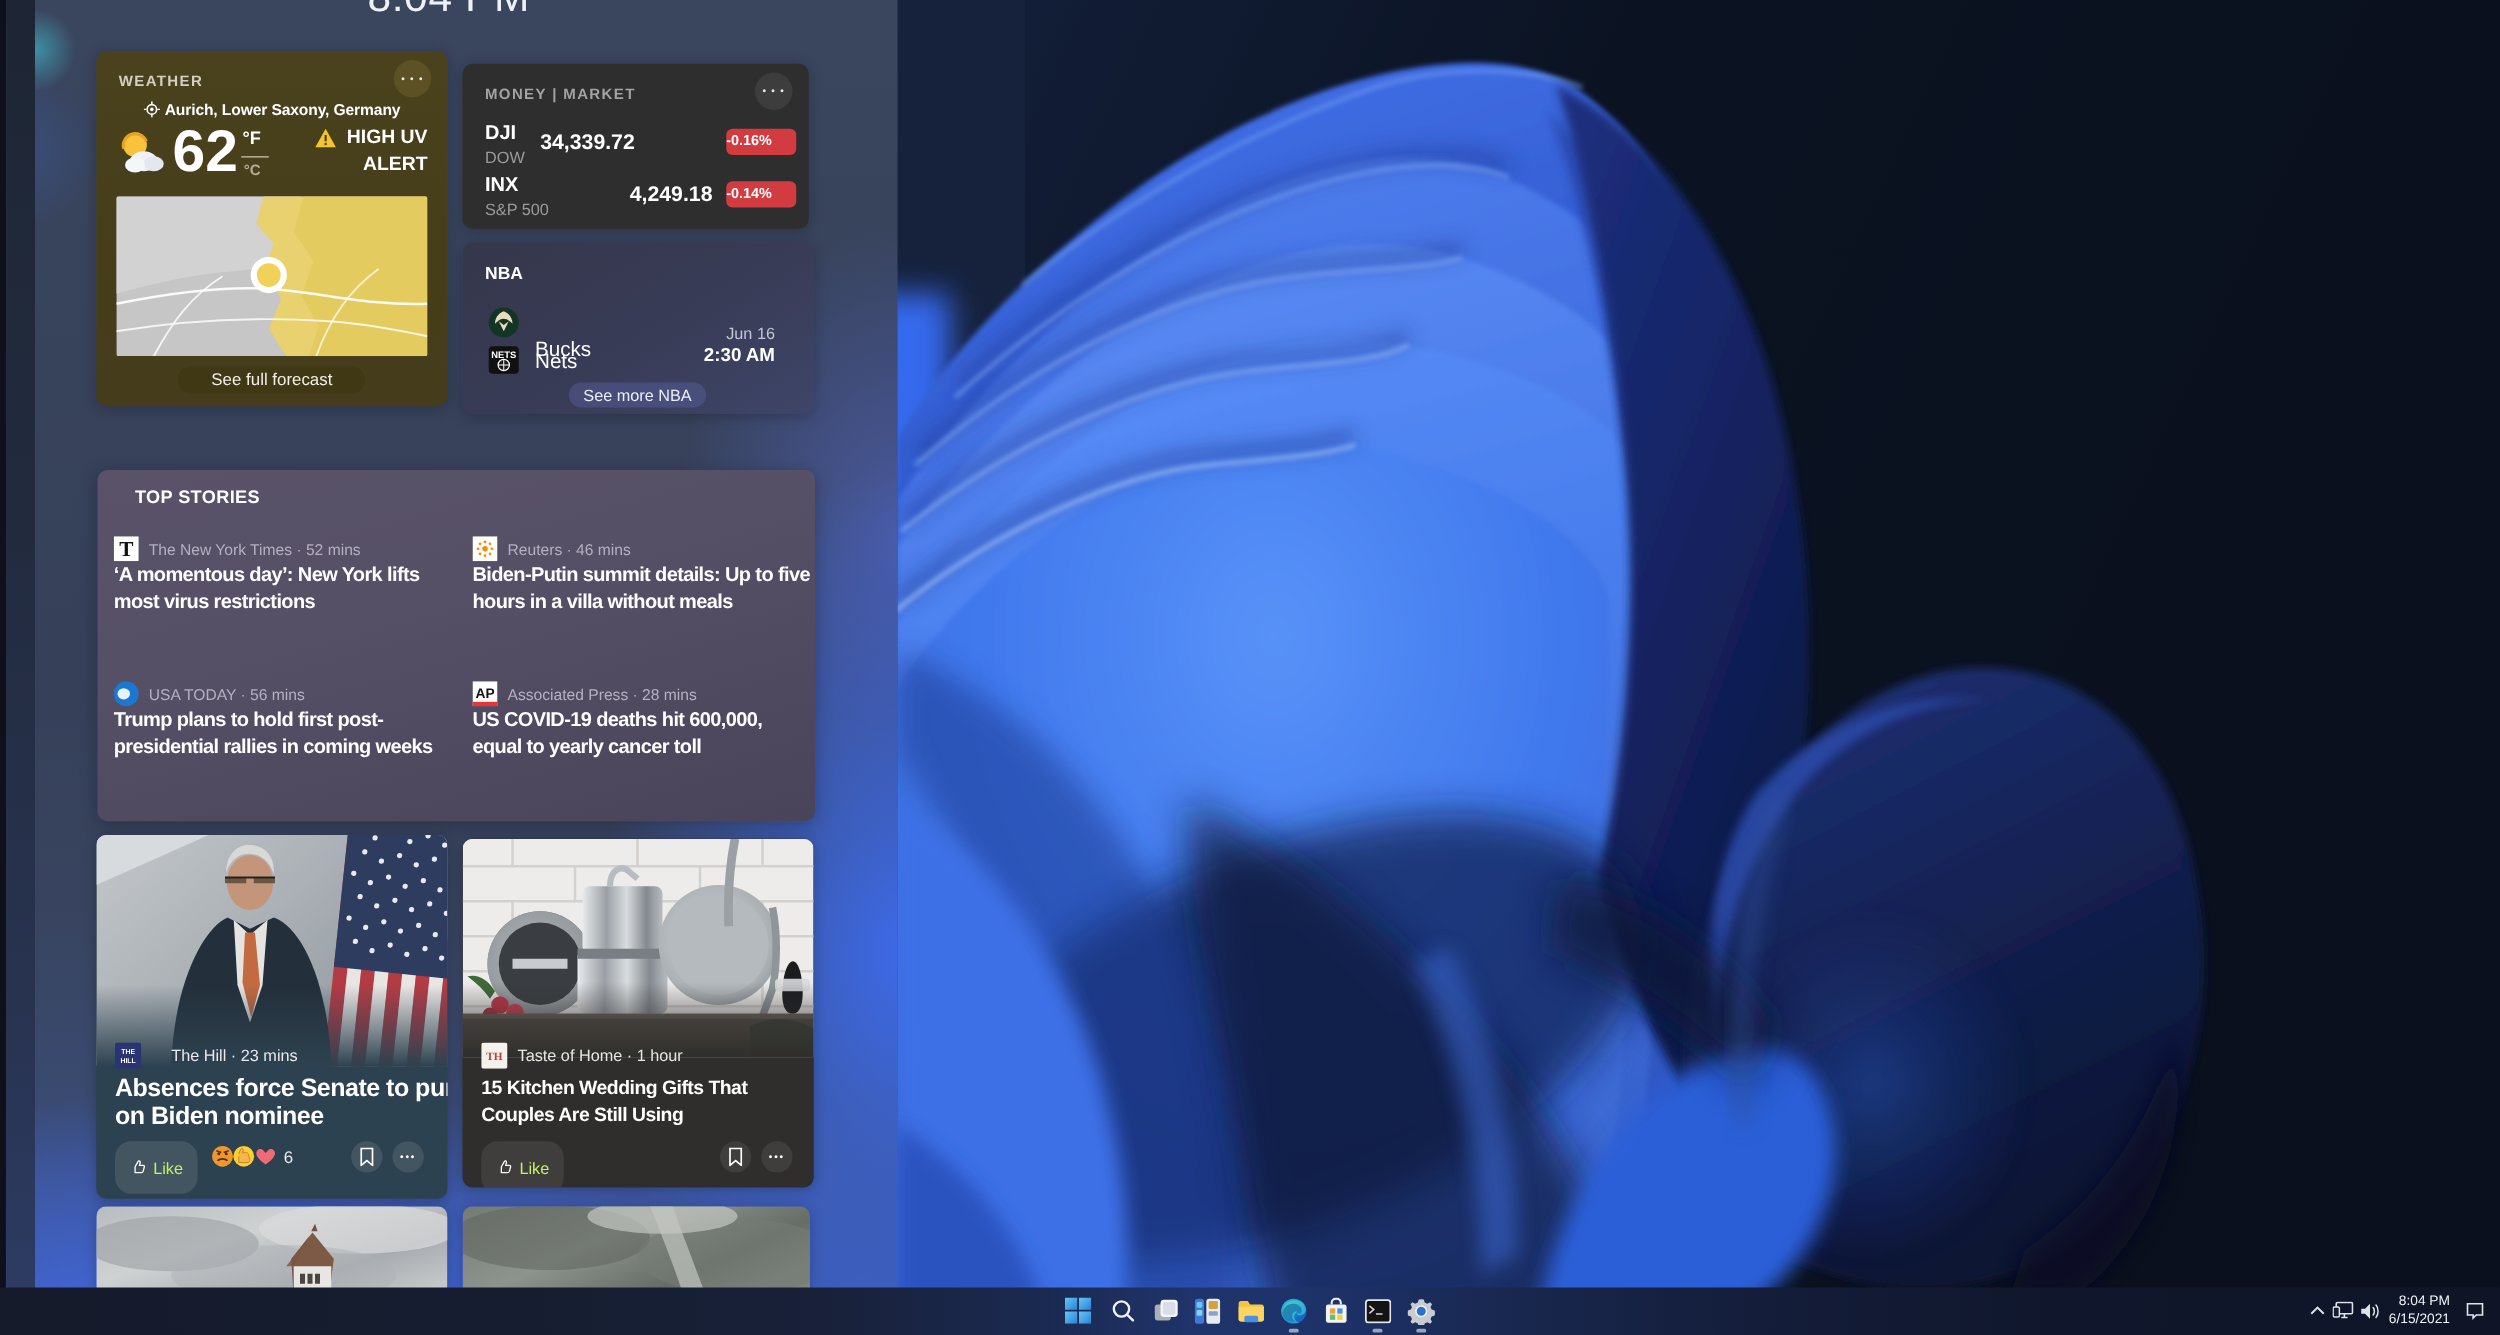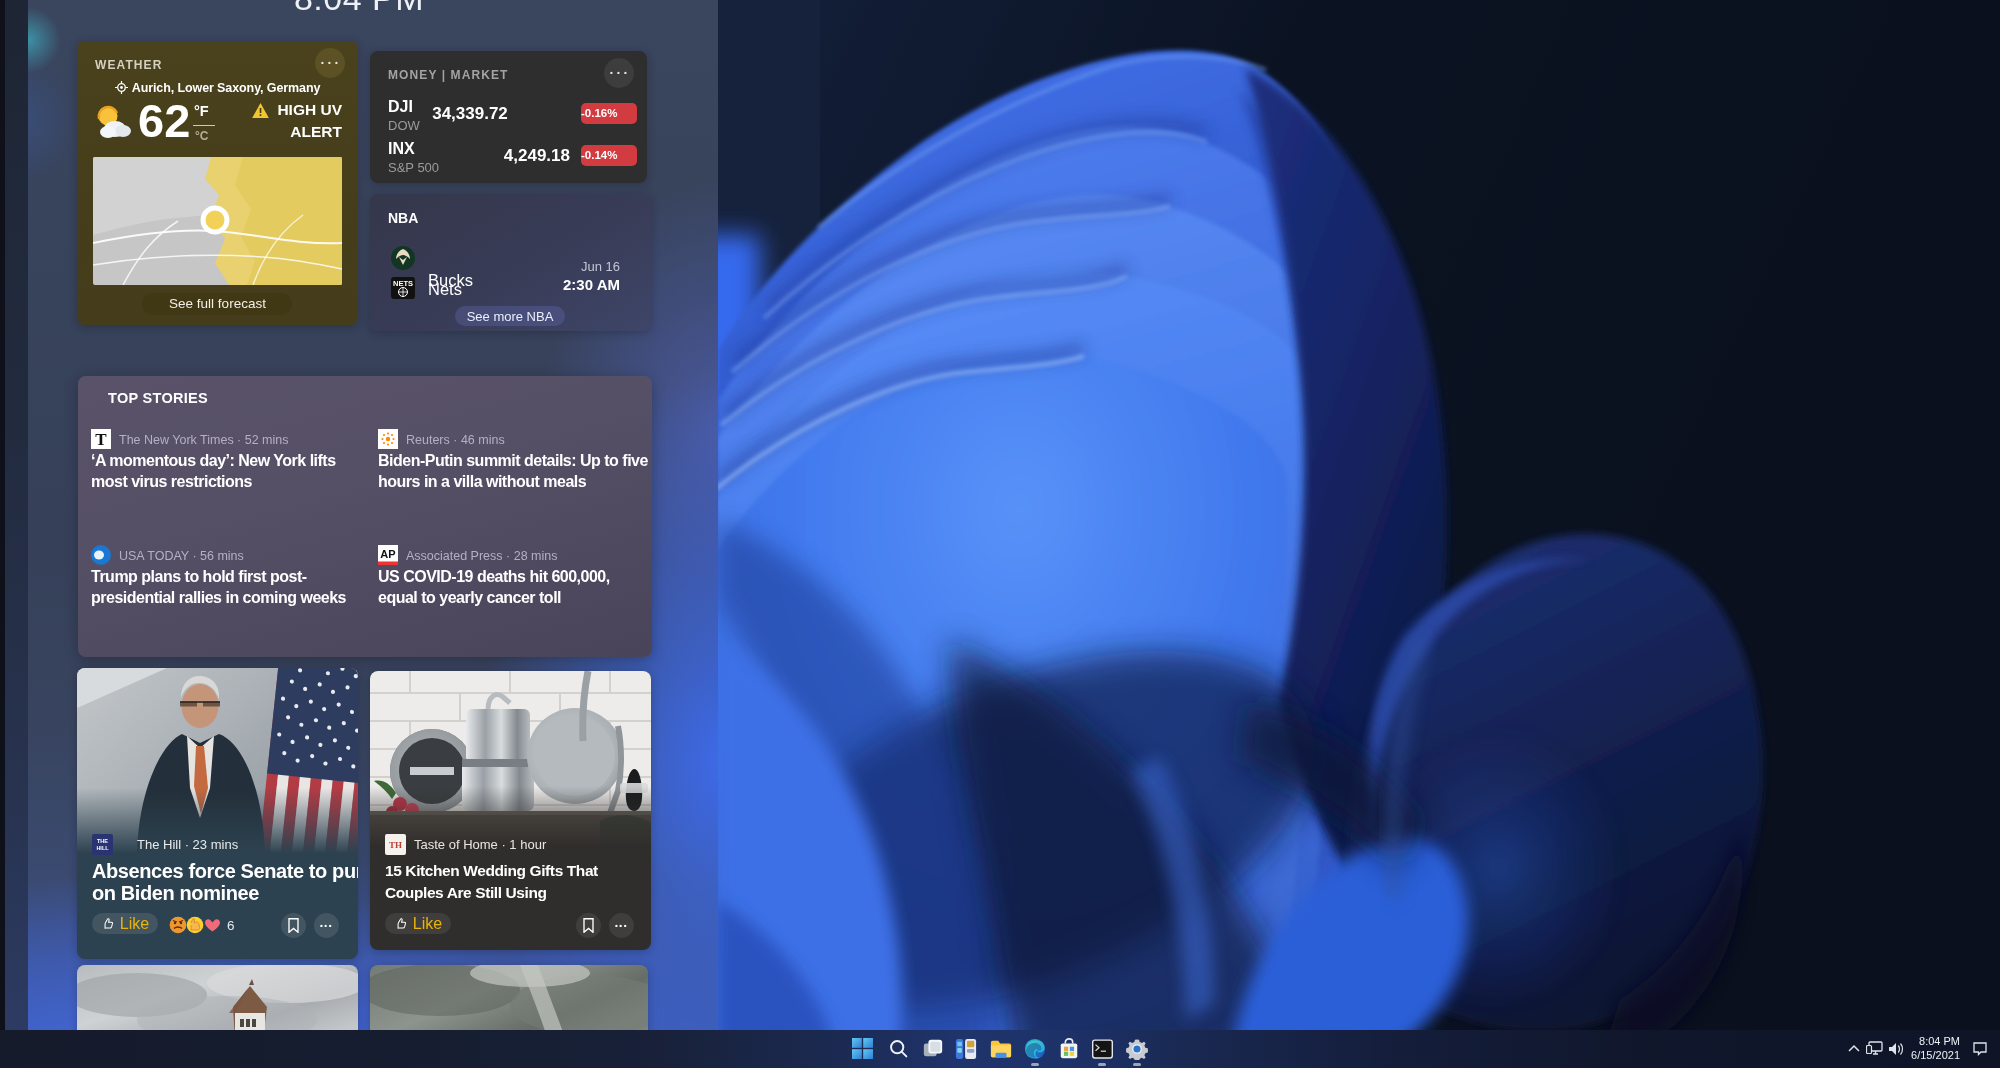--- a/index.html
+++ b/index.html
@@ -8,22 +8,22 @@
   #stage { position:relative; width:2000px; height:1068px; overflow:hidden; }
   .abs { position:absolute; }
   .card { position:absolute; border-radius:8px; overflow:hidden; box-shadow:0 2px 10px rgba(0,0,0,0.22); }
   .ctitle { position:absolute; font-size:12.5px; font-weight:700; letter-spacing:1.4px; color:#cfcfcf; }
   .dots { position:absolute; width:30px; height:30px; border-radius:50%; }
   .dots:after { content:"• • •"; color:#e8e8e8; font-size:8px; letter-spacing:1px;
     position:absolute; top:50%; left:50%; transform:translate(-50%,-52%); white-space:nowrap; font-weight:700;}
   .w { color:#fff; }
   .pill { position:absolute; border-radius:5px; background:#d23b40; color:#fff; font-weight:700;
     font-size:11.5px; }
-  .actpill { position:absolute; height:21px; border-radius:13px; display:flex; align-items:center;
-    justify-content:center; color:#eab308; font-size:16px; }
+  .actpill { position:absolute; height:42px; border-radius:13px; display:flex; align-items:center;
+    justify-content:center; color:#bef264; font-size:13px; }
   .actcirc { position:absolute; width:25px; height:25px; border-radius:50%; }
 
 </style>
 </head>
 <body>
 <div id="stage">
   <svg id="wall" class="abs" style="left:0;top:0" width="2000" height="1068" viewBox="0 0 2000 1068">
     <defs>
       <linearGradient id="bgg" x1="0" y1="0" x2="1" y2="0.25">
         <stop offset="0" stop-color="#1e2c4e"></stop>

